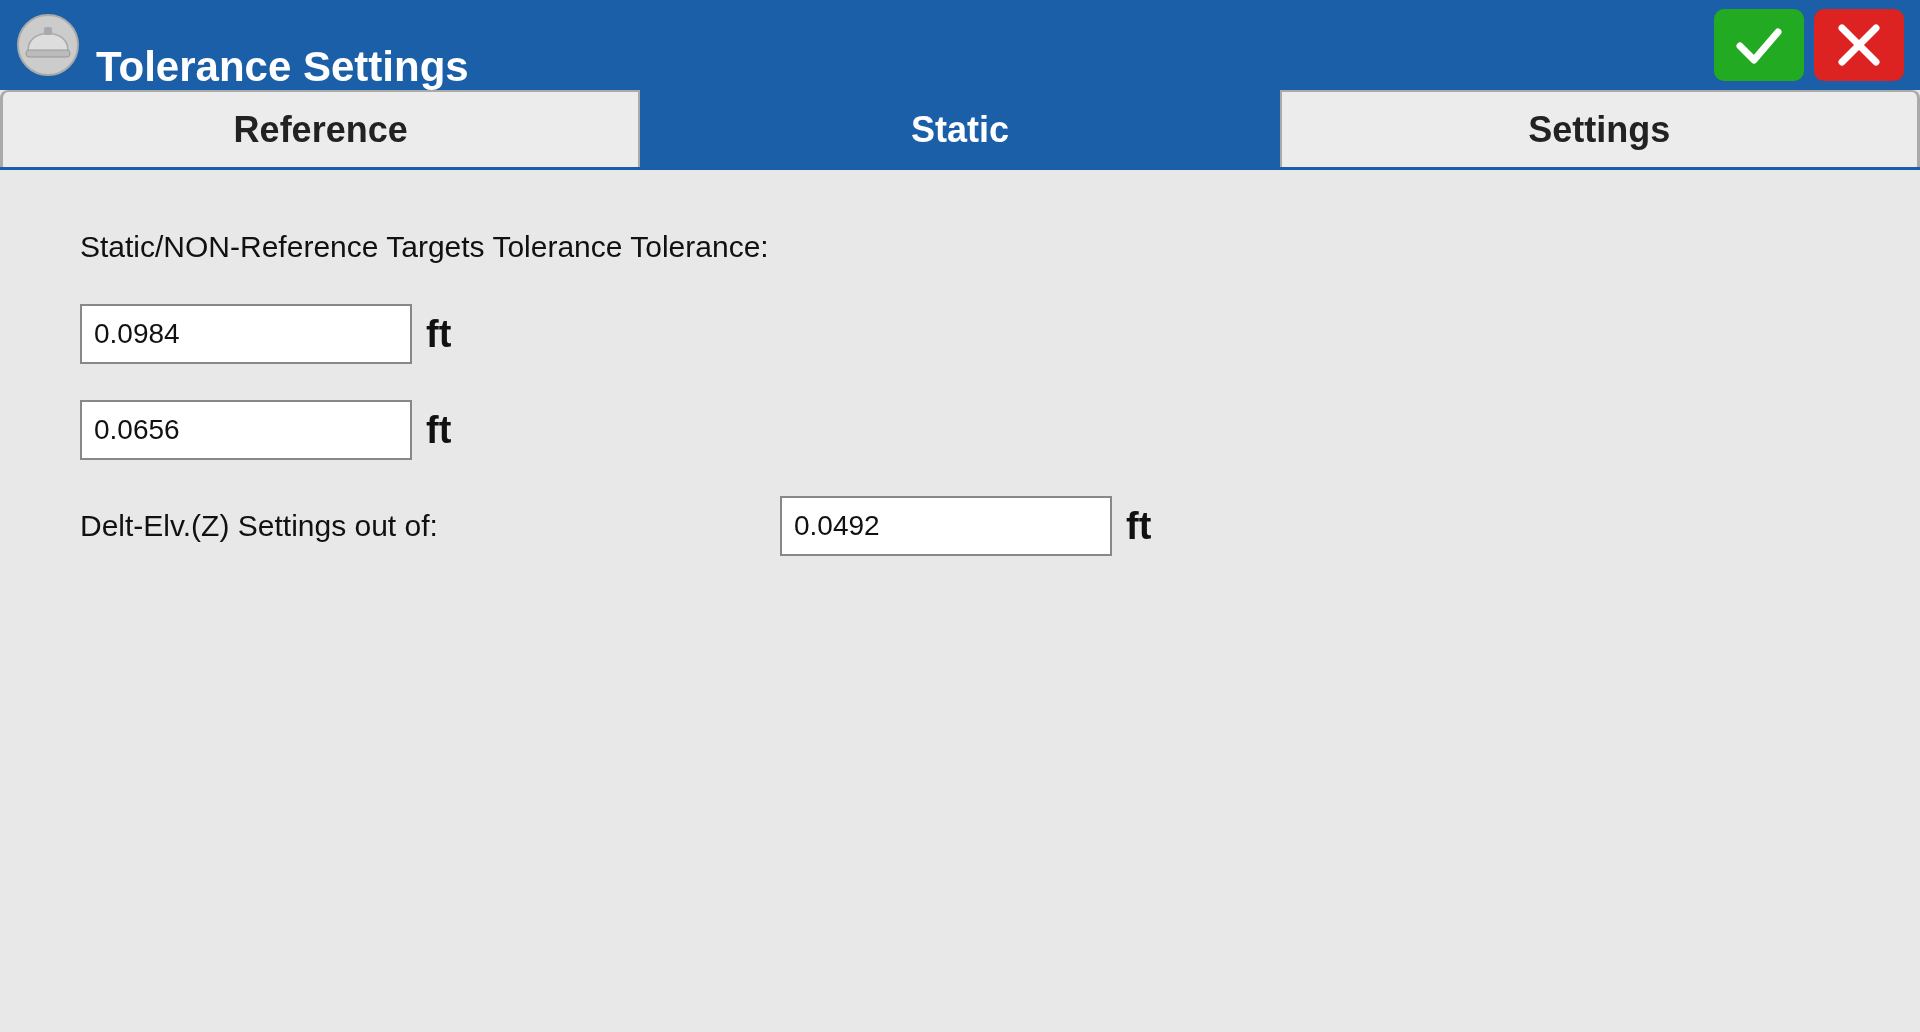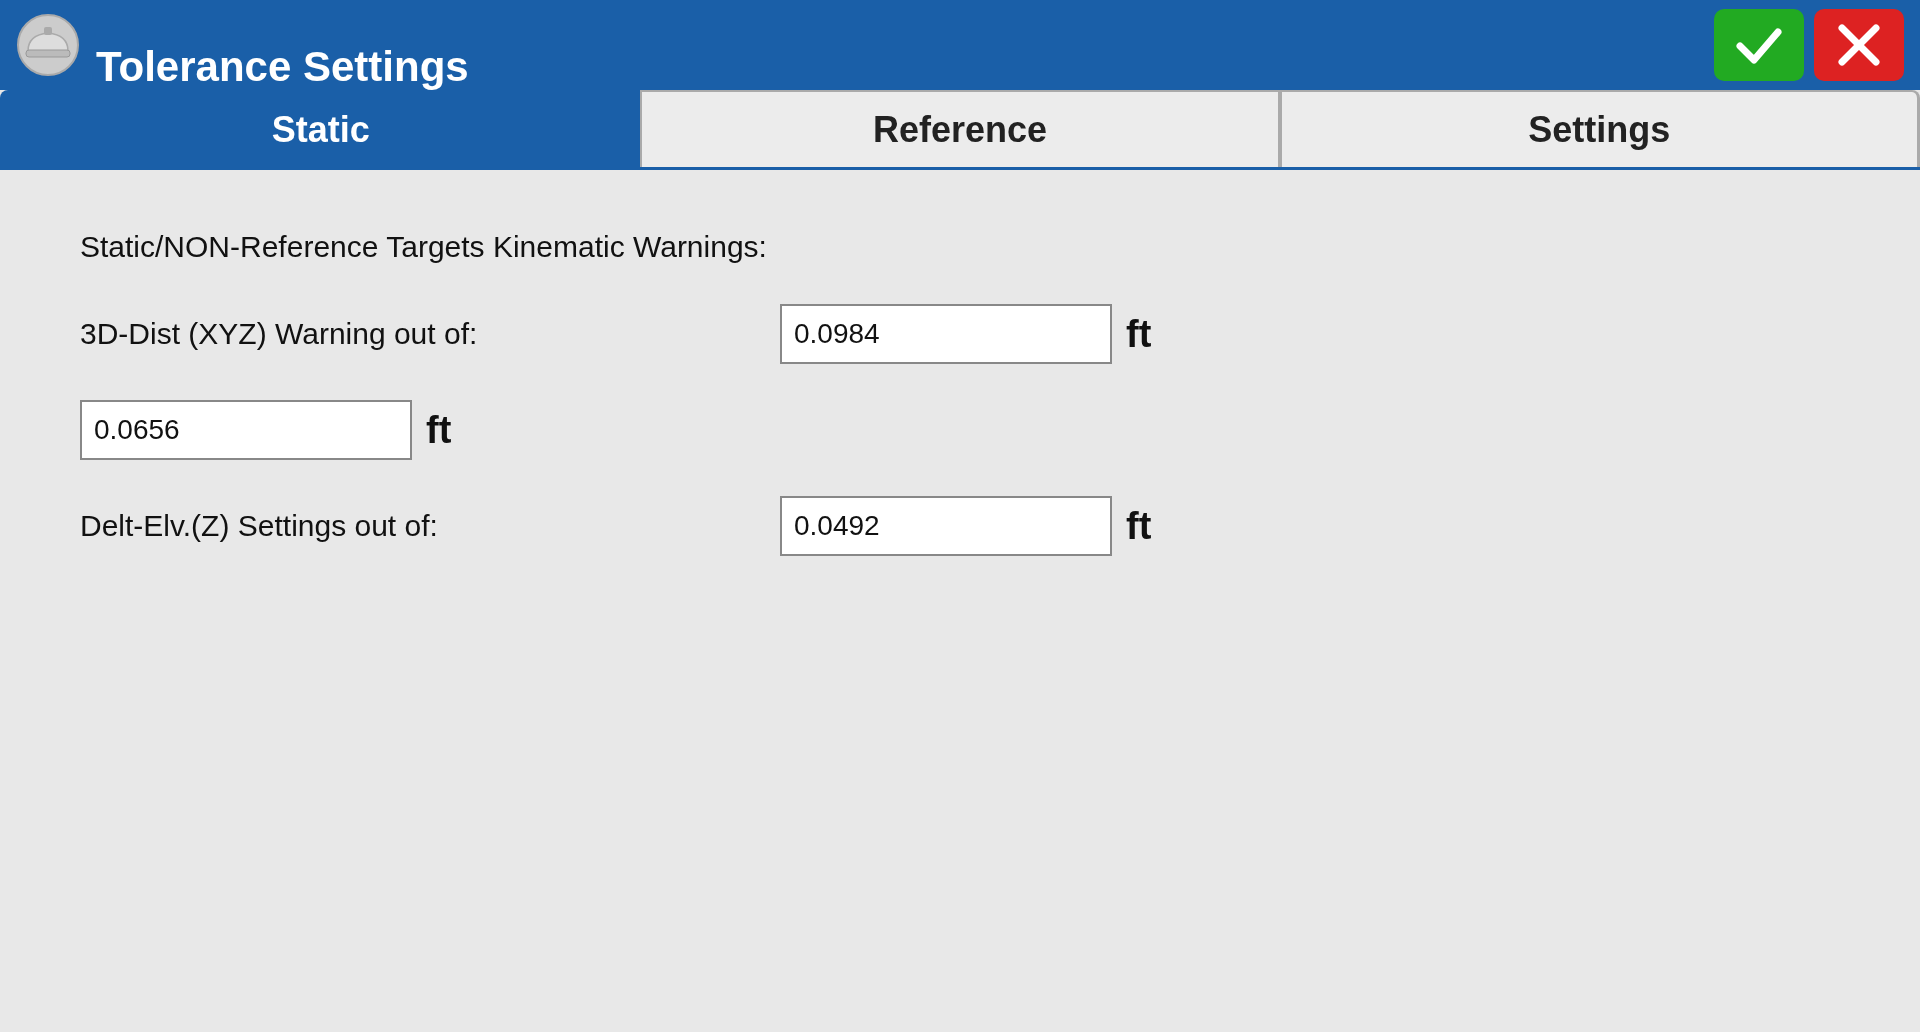--- a/index.html
+++ b/index.html
@@ -162,30 +162,29 @@
     <button class="btn-cancel">
       <svg viewBox="0 0 54 54" fill="none" xmlns="http://www.w3.org/2000/svg">
         <line x1="10" y1="10" x2="44" y2="44" stroke="white" stroke-width="7" stroke-linecap="round"></line>
         <line x1="44" y1="10" x2="10" y2="44" stroke="white" stroke-width="7" stroke-linecap="round"></line>
       </svg>
     </button>
   </div>
 </div>
 
 <div class="tabs-bar">
+  <div class="tab">Reference</div>
   <div class="tab active">Static</div>
-  <div class="tab">Reference</div>
   <div class="tab">Settings</div>
 </div>
 
 <div class="content">
-  <div class="section-label">Static/NON-Reference Targets Kinematic Warnings:</div>
+  <div class="section-label">Static/NON-Reference Targets Tolerance Tolerance:</div>
 
   <div class="form-row">
-    <span class="form-label">3D-Dist (XYZ) Warning out of:</span>
     <input class="form-input" type="text" value="0.0984" style="">
     <span class="form-unit">ft</span>
   </div>
 
   <div class="form-row">
     <input class="form-input" type="text" value="0.0656" style="">
     <span class="form-unit">ft</span>
   </div>
 
   <div class="form-row">

